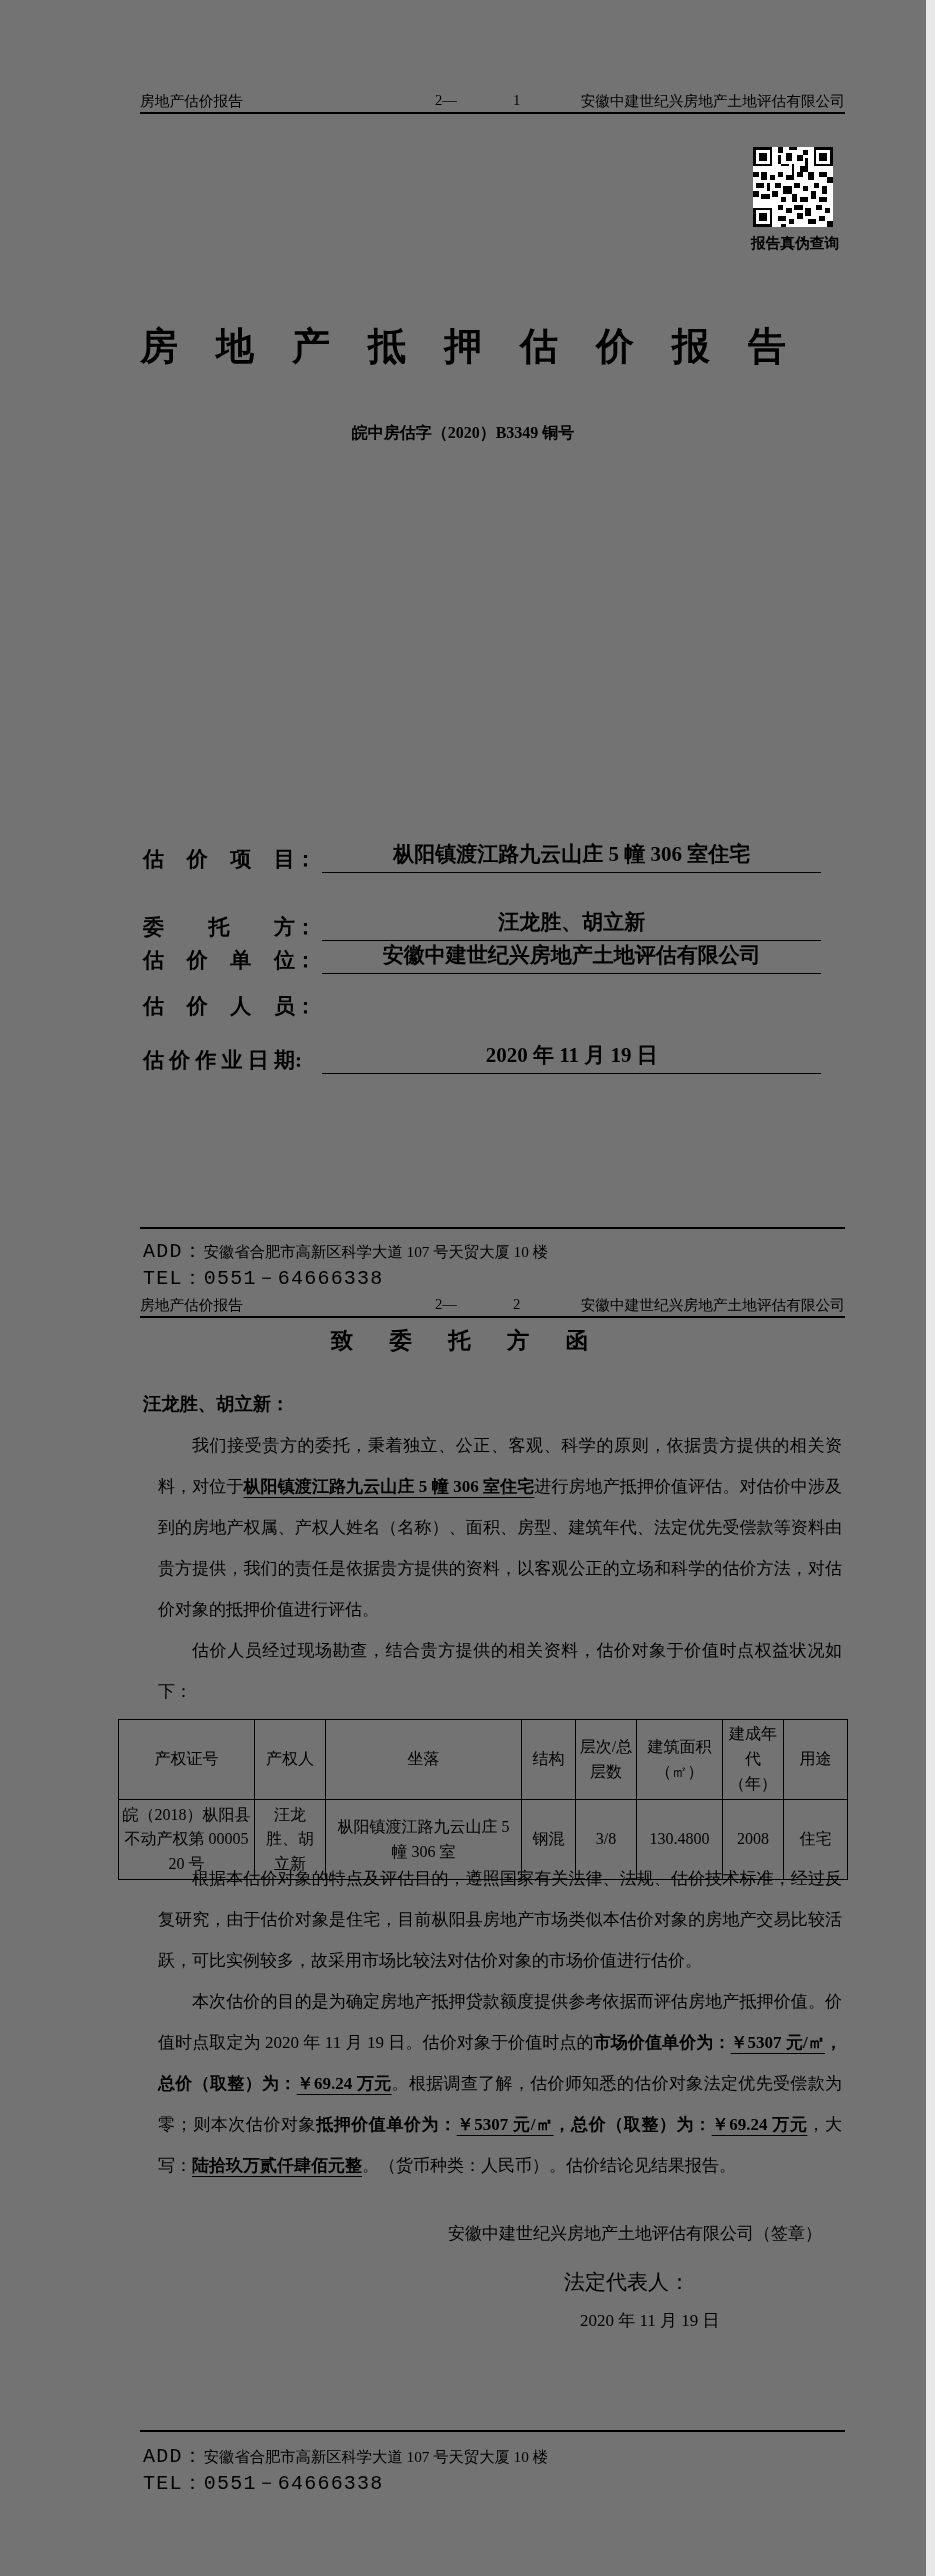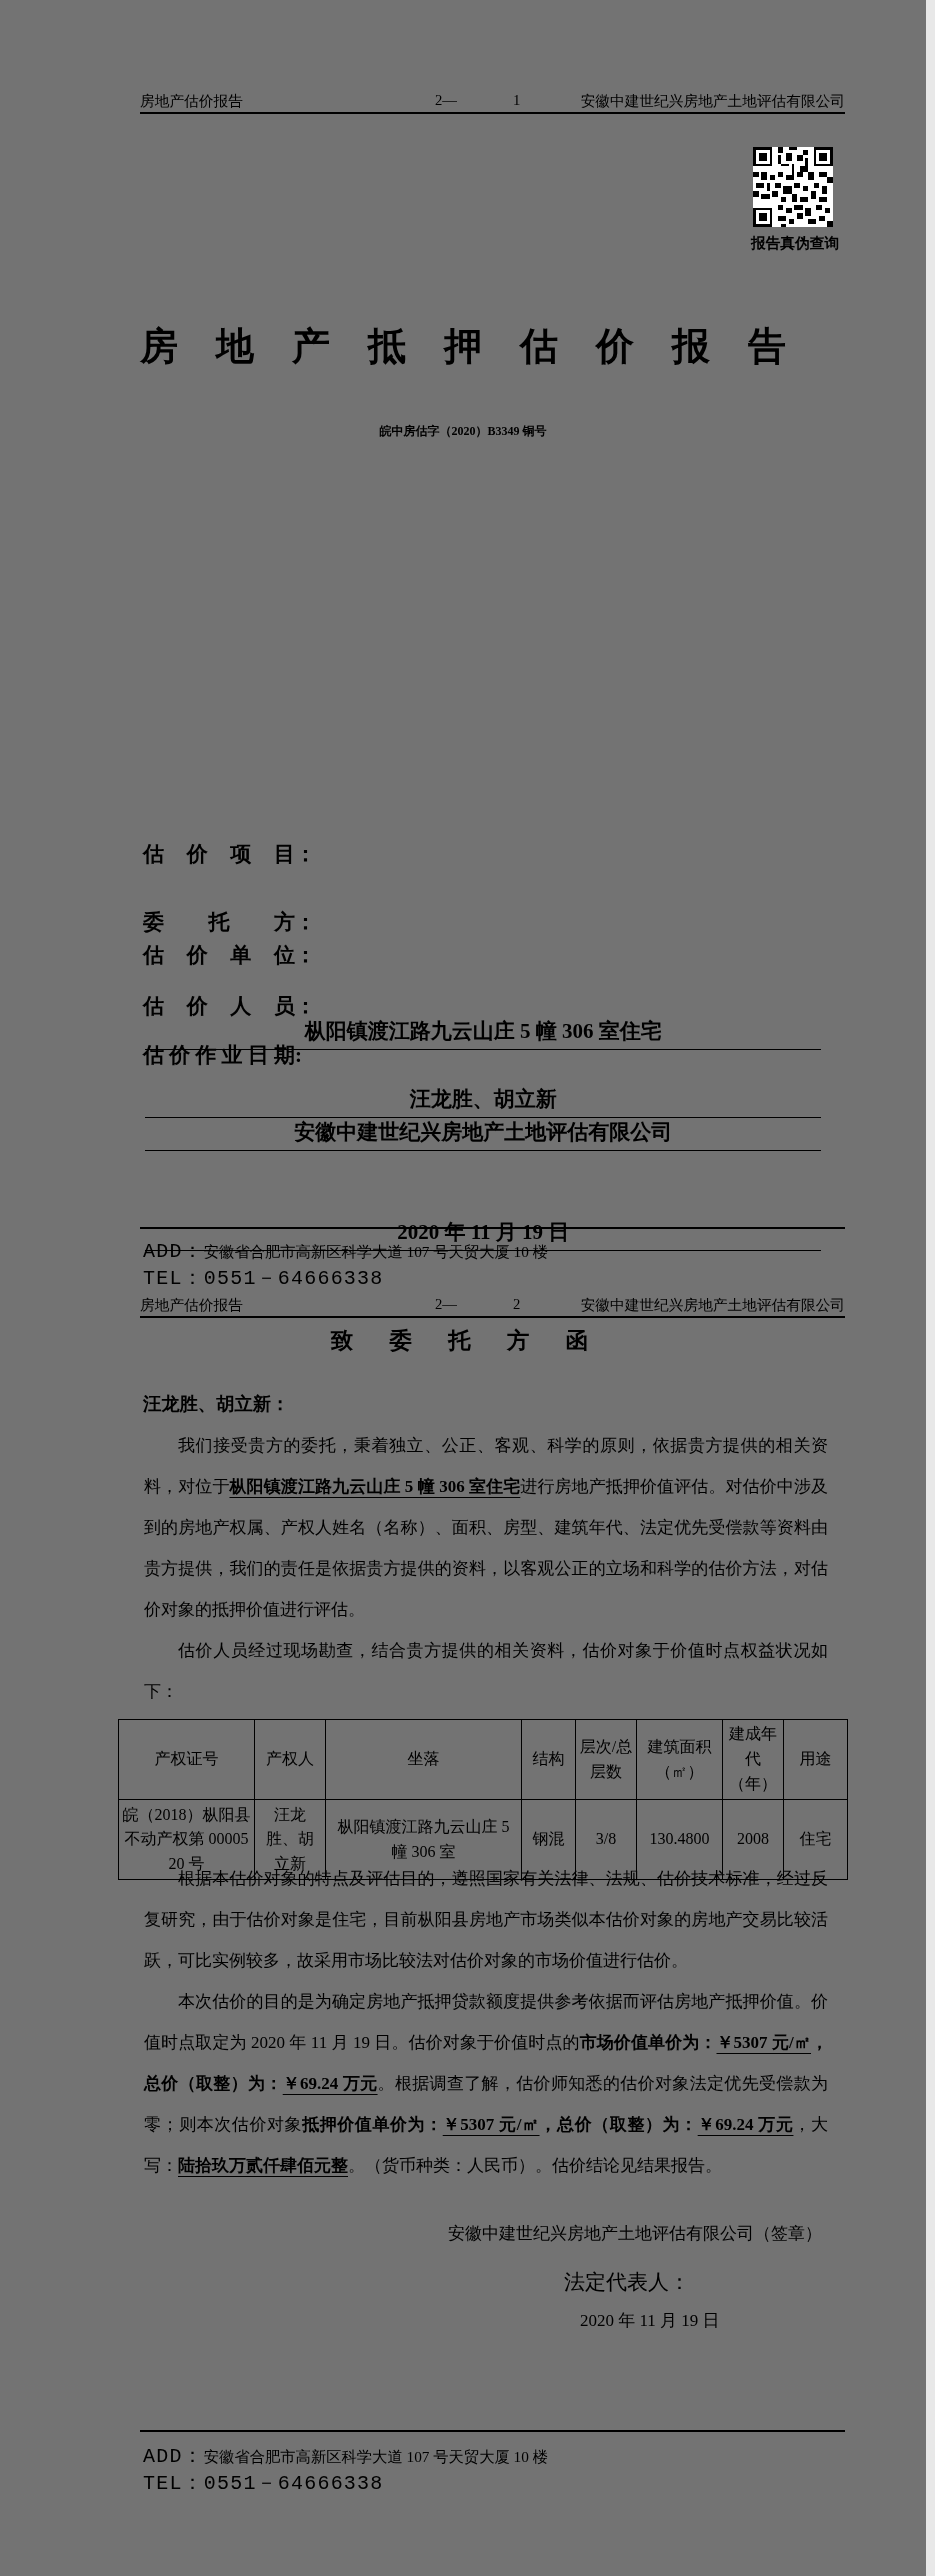--- a/index.html
+++ b/index.html
@@ -22,32 +22,32 @@
   .foot-row{position:absolute;left:143px;width:705px;font-size:15.3px;}
   .foot-label{font-family:"Liberation Mono","DejaVu Sans Mono",monospace;font-size:20px;letter-spacing:1.2px;}
   .foot-num{font-family:"Liberation Mono","DejaVu Sans Mono",monospace;font-size:20px;letter-spacing:1.2px;}
   
   .qr{position:absolute;left:753px;top:147px;width:80px;height:80px;}
   .qr-caption{position:absolute;left:742px;top:234px;width:106px;text-align:center;
               font-size:14.7px;font-weight:bold;}
   .doc-title{position:absolute;left:0;top:318px;width:100%;text-align:center;
              font-size:38px;font-weight:bold;line-height:1.5;white-space:nowrap;}
   .doc-subtitle{position:absolute;left:0;top:423px;width:100%;text-align:center;
-                font-size:12px;font-weight:bold;}
-  .frow{position:absolute;left:143px;width:678px;display:flex;
-        font-size:21px;font-weight:bold;flex-direction:column;}
+                font-size:16px;font-weight:bold;}
+  .frow{position:absolute;left:143px;width:678px;display:flex;align-items:flex-end;
+        font-size:21px;font-weight:bold;}
   .flabel{flex:0 0 177px;white-space:nowrap;}
   .flabel-text{display:inline-block;width:152px;text-align:justify;text-align-last:justify;}
   .fline{flex:1 1 auto;border-bottom:1.8px solid #000;text-align:center;
          padding-bottom:3.5px;margin-left:2.4px;white-space:nowrap;}
   
   .letter-title{position:absolute;left:0;top:1325px;width:100%;text-align:center;
                 font-size:22.4px;font-weight:bold;letter-spacing:7px;}
   .salutation{position:absolute;left:143px;top:1391px;font-size:18.3px;font-weight:bold;}
-  .body-block{position:absolute;left:144px;width:684px;font-size:17px;line-height:41px;
+  .body-block{position:absolute;left:158px;width:684px;font-size:17px;line-height:41px;
               text-align:justify;}
   .body-block p{margin:0;text-indent:2em;}
   .b{font-weight:bold;}
   .u{text-decoration:underline;text-decoration-thickness:1.2px;text-underline-offset:5.3px;}
   .prop-table{position:absolute;left:118px;top:1719px;width:730px;border-collapse:collapse;
               font-size:16px;table-layout:fixed;}
   .prop-table th,.prop-table td{border:1.2px solid #000;text-align:center;vertical-align:middle;
               font-weight:normal;padding:2.4px 3.5px;line-height:1.55;word-break:break-all;}
   .prop-table thead tr{height:53px;}
   .prop-table tbody tr{height:80px;}

